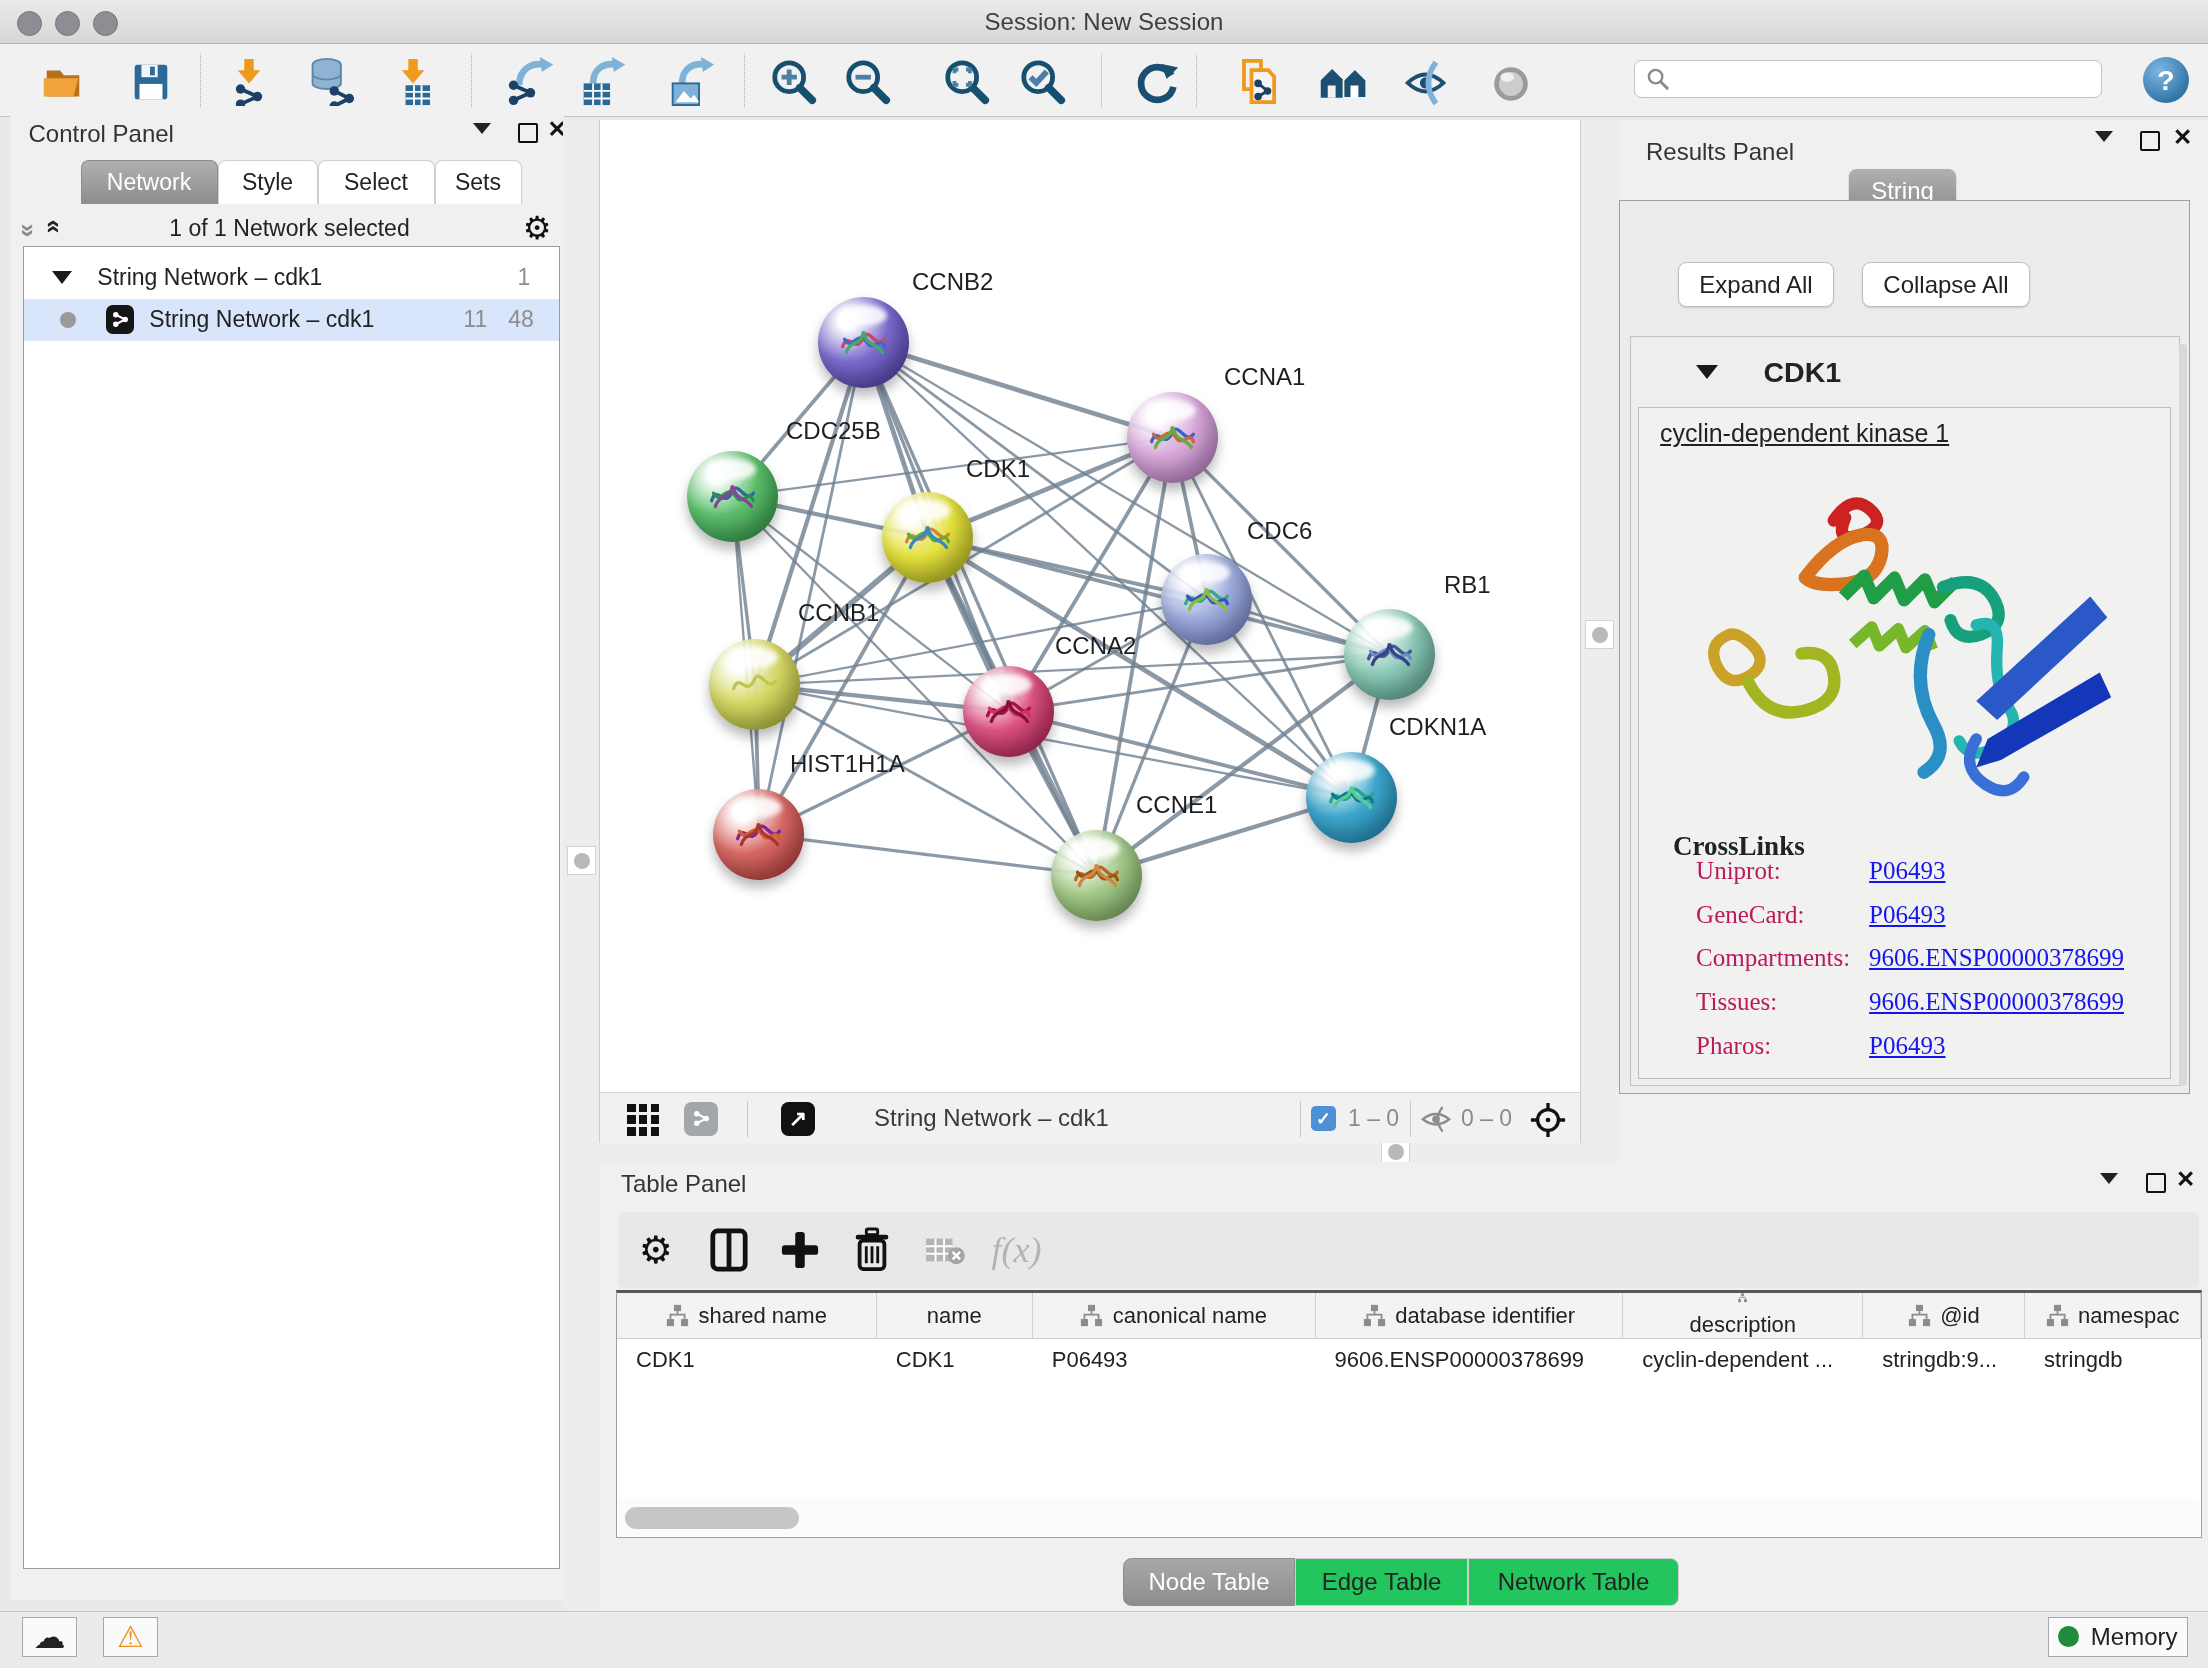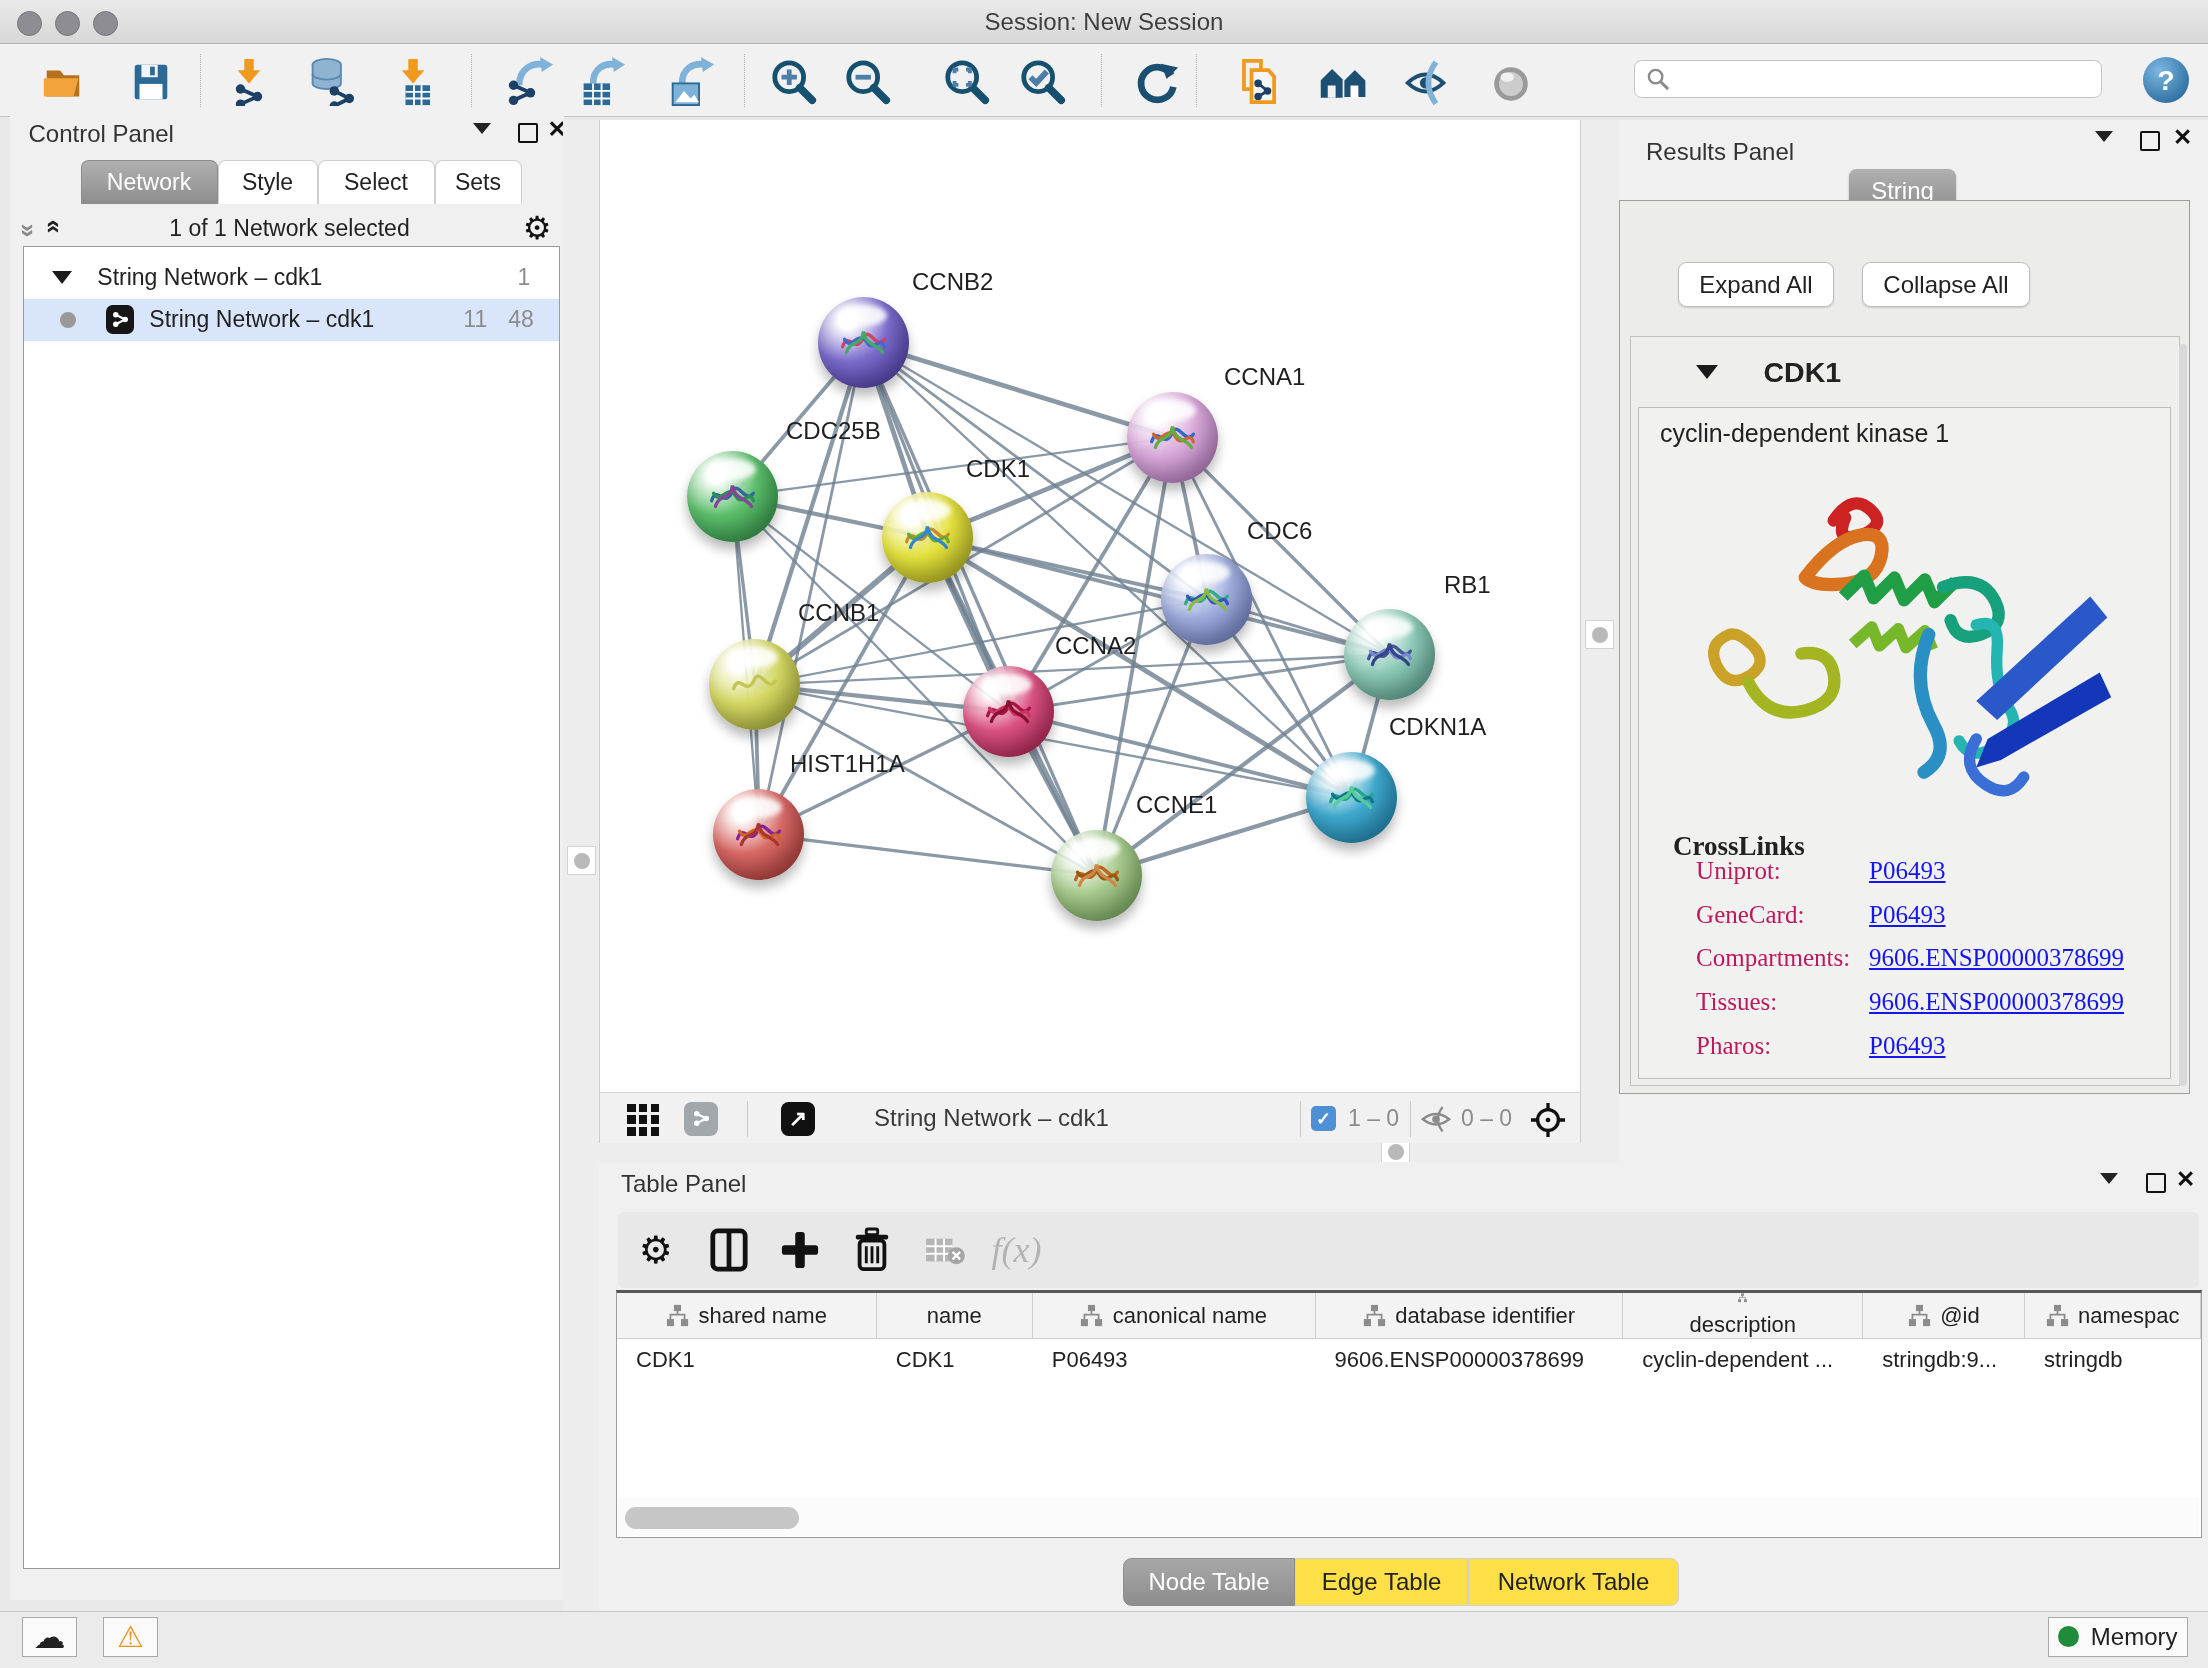--- a/index.html
+++ b/index.html
@@ -84,21 +84,21 @@
     border:1.9px solid #9e9e9e;box-sizing:border-box;}
   .btn{position:absolute;height:43px;background:#fff;border:1px solid #bdbdbd;border-radius:8.6px;
     font-size:24px;display:flex;align-items:center;justify-content:center;
     box-shadow:0 1px 1.9px rgba(0,0,0,.15);}
   .sectbox{position:absolute;left:9.5px;top:135px;width:550px;height:750px;background:#eeeeec;
     border:1px solid #c2c2c2;box-sizing:border-box;}
   .secthead{position:absolute;left:0;top:0;width:100%;height:70px;display:flex;align-items:center;}
   .gene{font-size:28.5px;font-weight:bold;}
   .descbox{position:absolute;left:7.6px;top:70px;width:533px;height:672px;background:#f1f1f0;
     border:1px solid #bdbdbd;box-sizing:border-box;}
-  .desc{position:absolute;left:21px;top:11.4px;font-size:25px;}
+  .desc{position:absolute;left:21px;top:11.4px;font-size:25px;text-decoration:underline;}
   .xl-title{position:absolute;left:34px;top:423px;font-size:27px;font-weight:bold;
     font-family:"Liberation Serif",serif;}
   .xlrow{position:absolute;left:57px;width:457px;height:44px;font-family:"Liberation Serif",serif;
     font-size:25px;display:flex;}
   .xlrow .lab{width:173px;color:#be185d;}
   .xlrow .val{color:#1515ee;text-decoration:underline;}
   .vscroll{position:absolute;left:559px;top:143px;width:7.6px;height:742px;background:#d9d9d9;border-radius:3.8px;}
   
   .tpanel{position:absolute;left:599px;top:1162px;width:1609px;height:449px;background:#f0f0f0;}
   .ttoolbar{position:absolute;left:19px;top:50px;width:1581px;height:76px;background:#e8e8e8;border-radius:5.7px;}
@@ -108,21 +108,21 @@
   .thead{display:flex;height:45px;background:#f3f3f3;border-bottom:1px solid #cfcfcf;}
   .th{display:flex;align-items:center;justify-content:center;gap:9.5px;font-size:22px;
     border-right:1px solid #cfcfcf;box-sizing:border-box;overflow:hidden;white-space:nowrap;}
   .trow{display:flex;height:42px;}
   .td{display:flex;align-items:center;font-size:22px;padding-left:19px;box-sizing:border-box;
     overflow:hidden;white-space:nowrap;}
   .hscroll{position:absolute;left:1px;bottom:1px;width:1581px;height:38px;background:#fbfbfb;}
   .hthumb{position:absolute;left:6.7px;top:8.6px;width:174px;height:22px;background:#c6c6c6;border-radius:11.4px;}
   .btabs{position:absolute;top:396px;height:48px;display:flex;}
   .btab{height:48px;display:flex;align-items:center;justify-content:center;font-size:24px;
-    background:#fde047;border:1px solid #cfcfcf;box-sizing:border-box;}
+    background:#22c55e;border:1px solid #cfcfcf;box-sizing:border-box;}
   .btab:first-child{border-radius:8.6px 0 0 8.6px;}
   .btab:last-child{border-radius:0 8.6px 8.6px 0;}
   .btab.sel{background:linear-gradient(#a8a8a8,#8d8d8d);color:#fff;border-color:#8d8d8d;}
   
   .statusbar{position:absolute;left:0;top:1611px;width:2208px;height:57px;background:#ebebeb;
     border-top:1px solid #c8c8c8;}
   .sbtn{position:absolute;top:4.8px;height:40px;background:#fafafa;border:1.9px solid #a8a8a8;
     display:flex;align-items:center;justify-content:center;box-sizing:border-box;}
   .memdot{width:21px;height:21px;border-radius:50%;background:#1f8b3b;margin-right:11.4px;}
   .serif-it{font-family:"Liberation Serif",serif;font-style:italic;}

